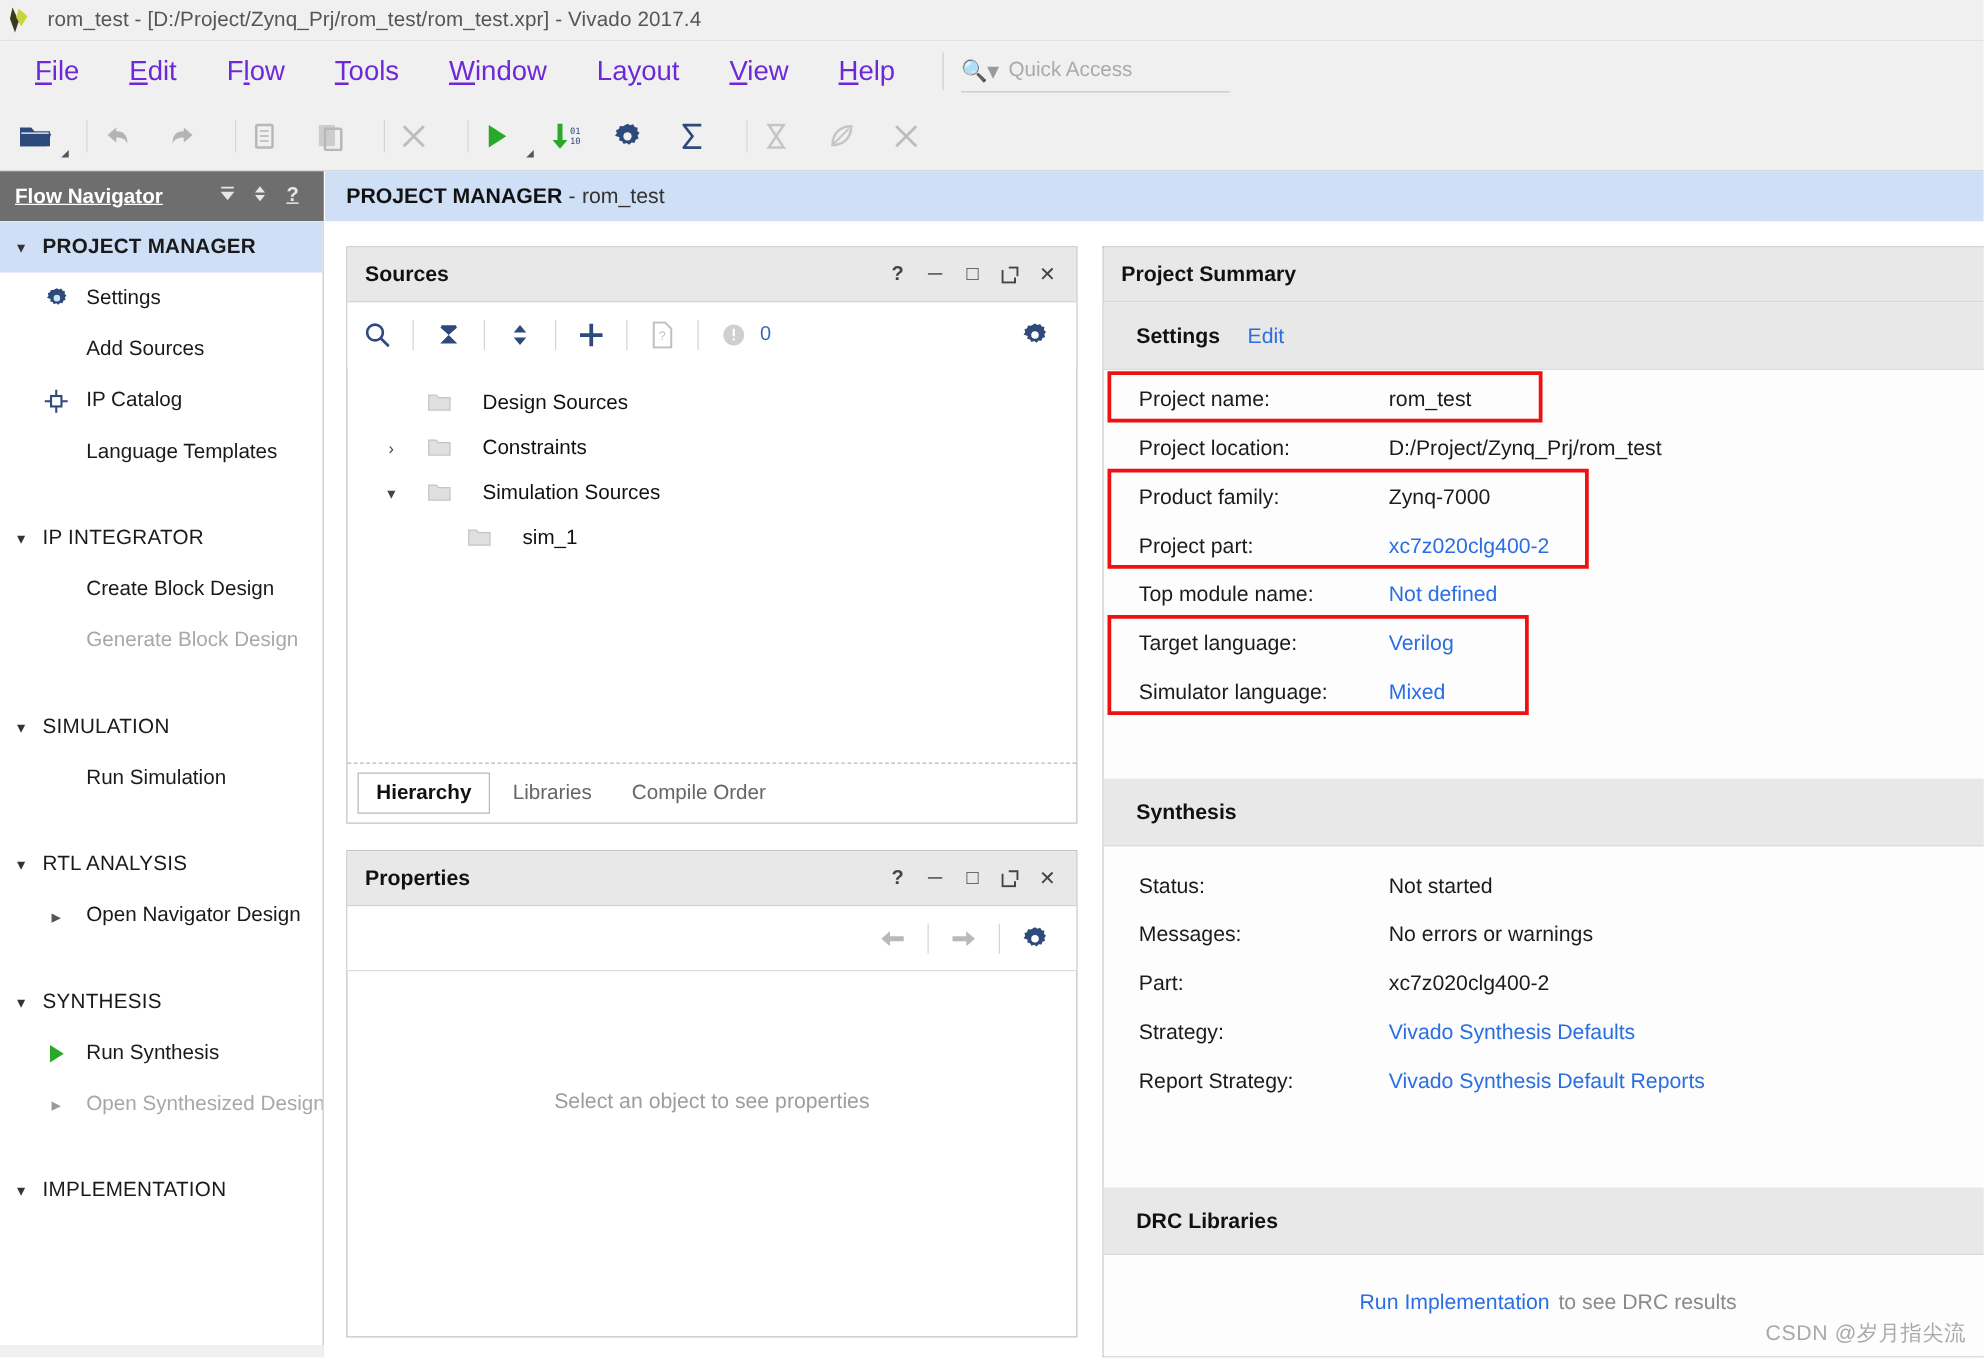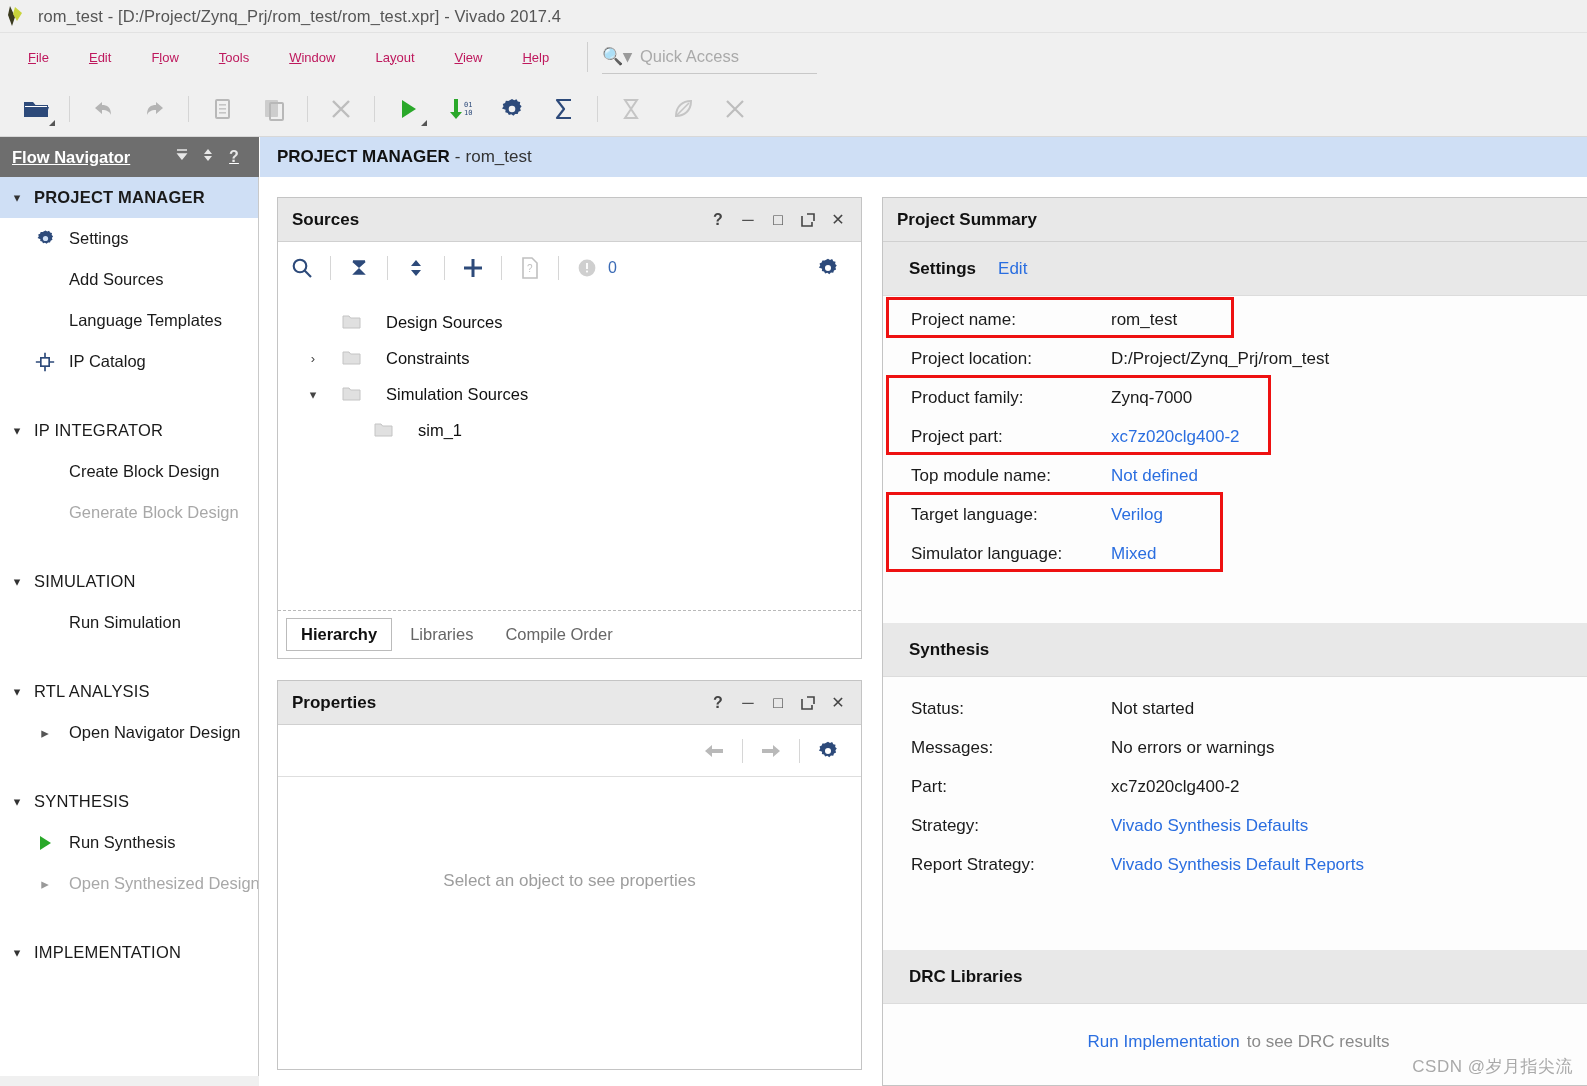--- a/index.html
+++ b/index.html
@@ -26,21 +26,21 @@
     font-size: 16.5px; color: #555; letter-spacing: 0.1px;
   }
 
   
   .menubar {
     position: absolute; left: 0; top: 33px; width: 1587px; height: 48px;
     background: #f0f0f0;
     display: flex; align-items: center;
   }
   .menu-item {
-    font-size: 13px; color: #be185d;
+    font-size: 22px; color: #6d28d9;
     padding: 4px 12px; margin: 0 8px;
     cursor: default; white-space: nowrap;
   }
   .menu-item:first-child { margin-left: 16px; }
   .menu-item u { text-decoration: underline; }
   .menu-sep {
     width: 1px; height: 30px; background: #cfcfcf; margin: 0 14px 0 18px;
   }
   .quick-access {
     position: relative; display: flex; align-items: center;
@@ -52,21 +52,21 @@
 
   
   .toolbar {
     position: absolute; left: 0; top: 81px; width: 1587px; height: 56px;
     background: #f0f0f0;
     display: flex; align-items: center;
     border-bottom: 1px solid #d8d8d8;
   }
   .tb-btn {
     width: 44px; height: 40px; margin: 0 4px;
-    display: flex; align-items: center; justify-content: center;
+    display: flex; align-items: center; 
     position: relative;
   }
   .tb-btn:first-child { margin-left: 14px; }
   .tb-sep { width: 1px; height: 26px; background: #d5d5d5; margin: 0 7px; }
   .tb-caret {
     position: absolute; right: 3px; bottom: 3px;
     width: 0; height: 0;
     border-left: 6px solid transparent;
     border-bottom: 6px solid #555;
   }
@@ -365,31 +365,31 @@
           <circle cx="12" cy="12" r="3.3" fill="#cfdff5"></circle>
         </svg>
       </span>
       <span class="fn-lbl">Settings</span>
     </div>
     <div class="fn-item">
       <span class="fn-noico"></span>
       <span class="fn-lbl">Add Sources</span>
     </div>
     <div class="fn-item">
-      <span class="fn-noico"></span>
-      <span class="fn-lbl">Language Templates</span>
-    </div>
-    <div class="fn-item">
       <span class="fn-ico">
         <svg width="20" height="20" viewBox="0 0 24 24">
           <rect x="7" y="7" width="10" height="10" fill="none" stroke="#2d4a7a" stroke-width="2"></rect>
           <path d="M12 1 V7 M12 17 V23 M1 12 H7 M17 12 H23" stroke="#2d4a7a" stroke-width="2"></path>
         </svg>
       </span>
       <span class="fn-lbl">IP Catalog</span>
+    </div>
+    <div class="fn-item">
+      <span class="fn-noico"></span>
+      <span class="fn-lbl">Language Templates</span>
     </div>
 
     <div class="fn-spacer"></div>
 
     <div class="fn-group">
       <span class="fn-chev">▾</span>
       <span>IP INTEGRATOR</span>
     </div>
     <div class="fn-item">
       <span class="fn-noico"></span>

